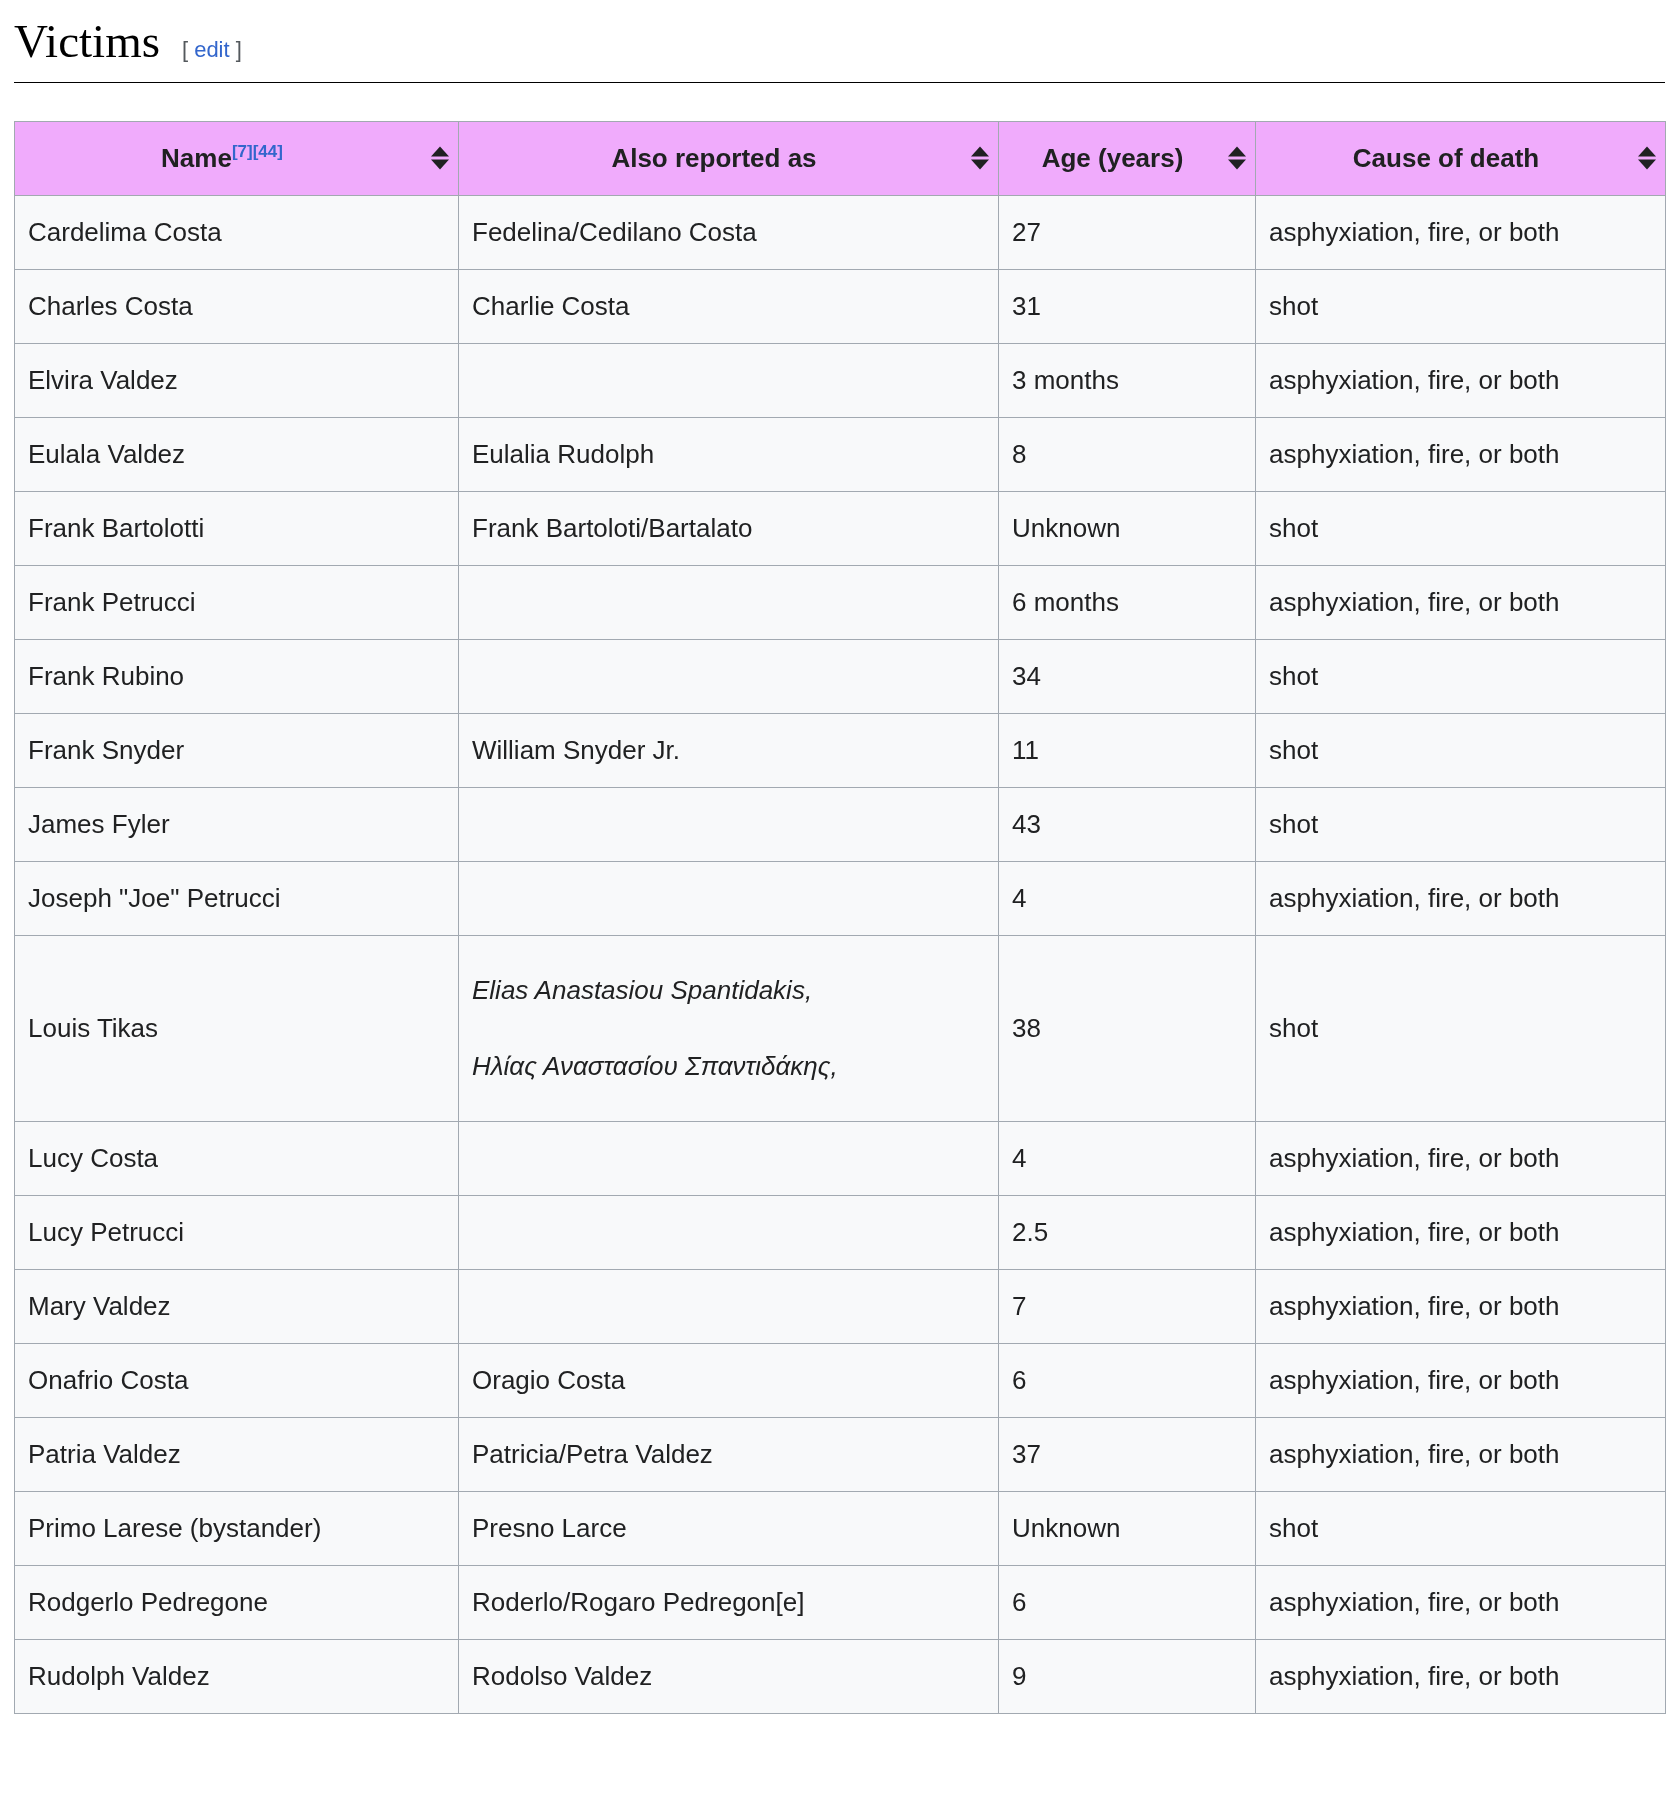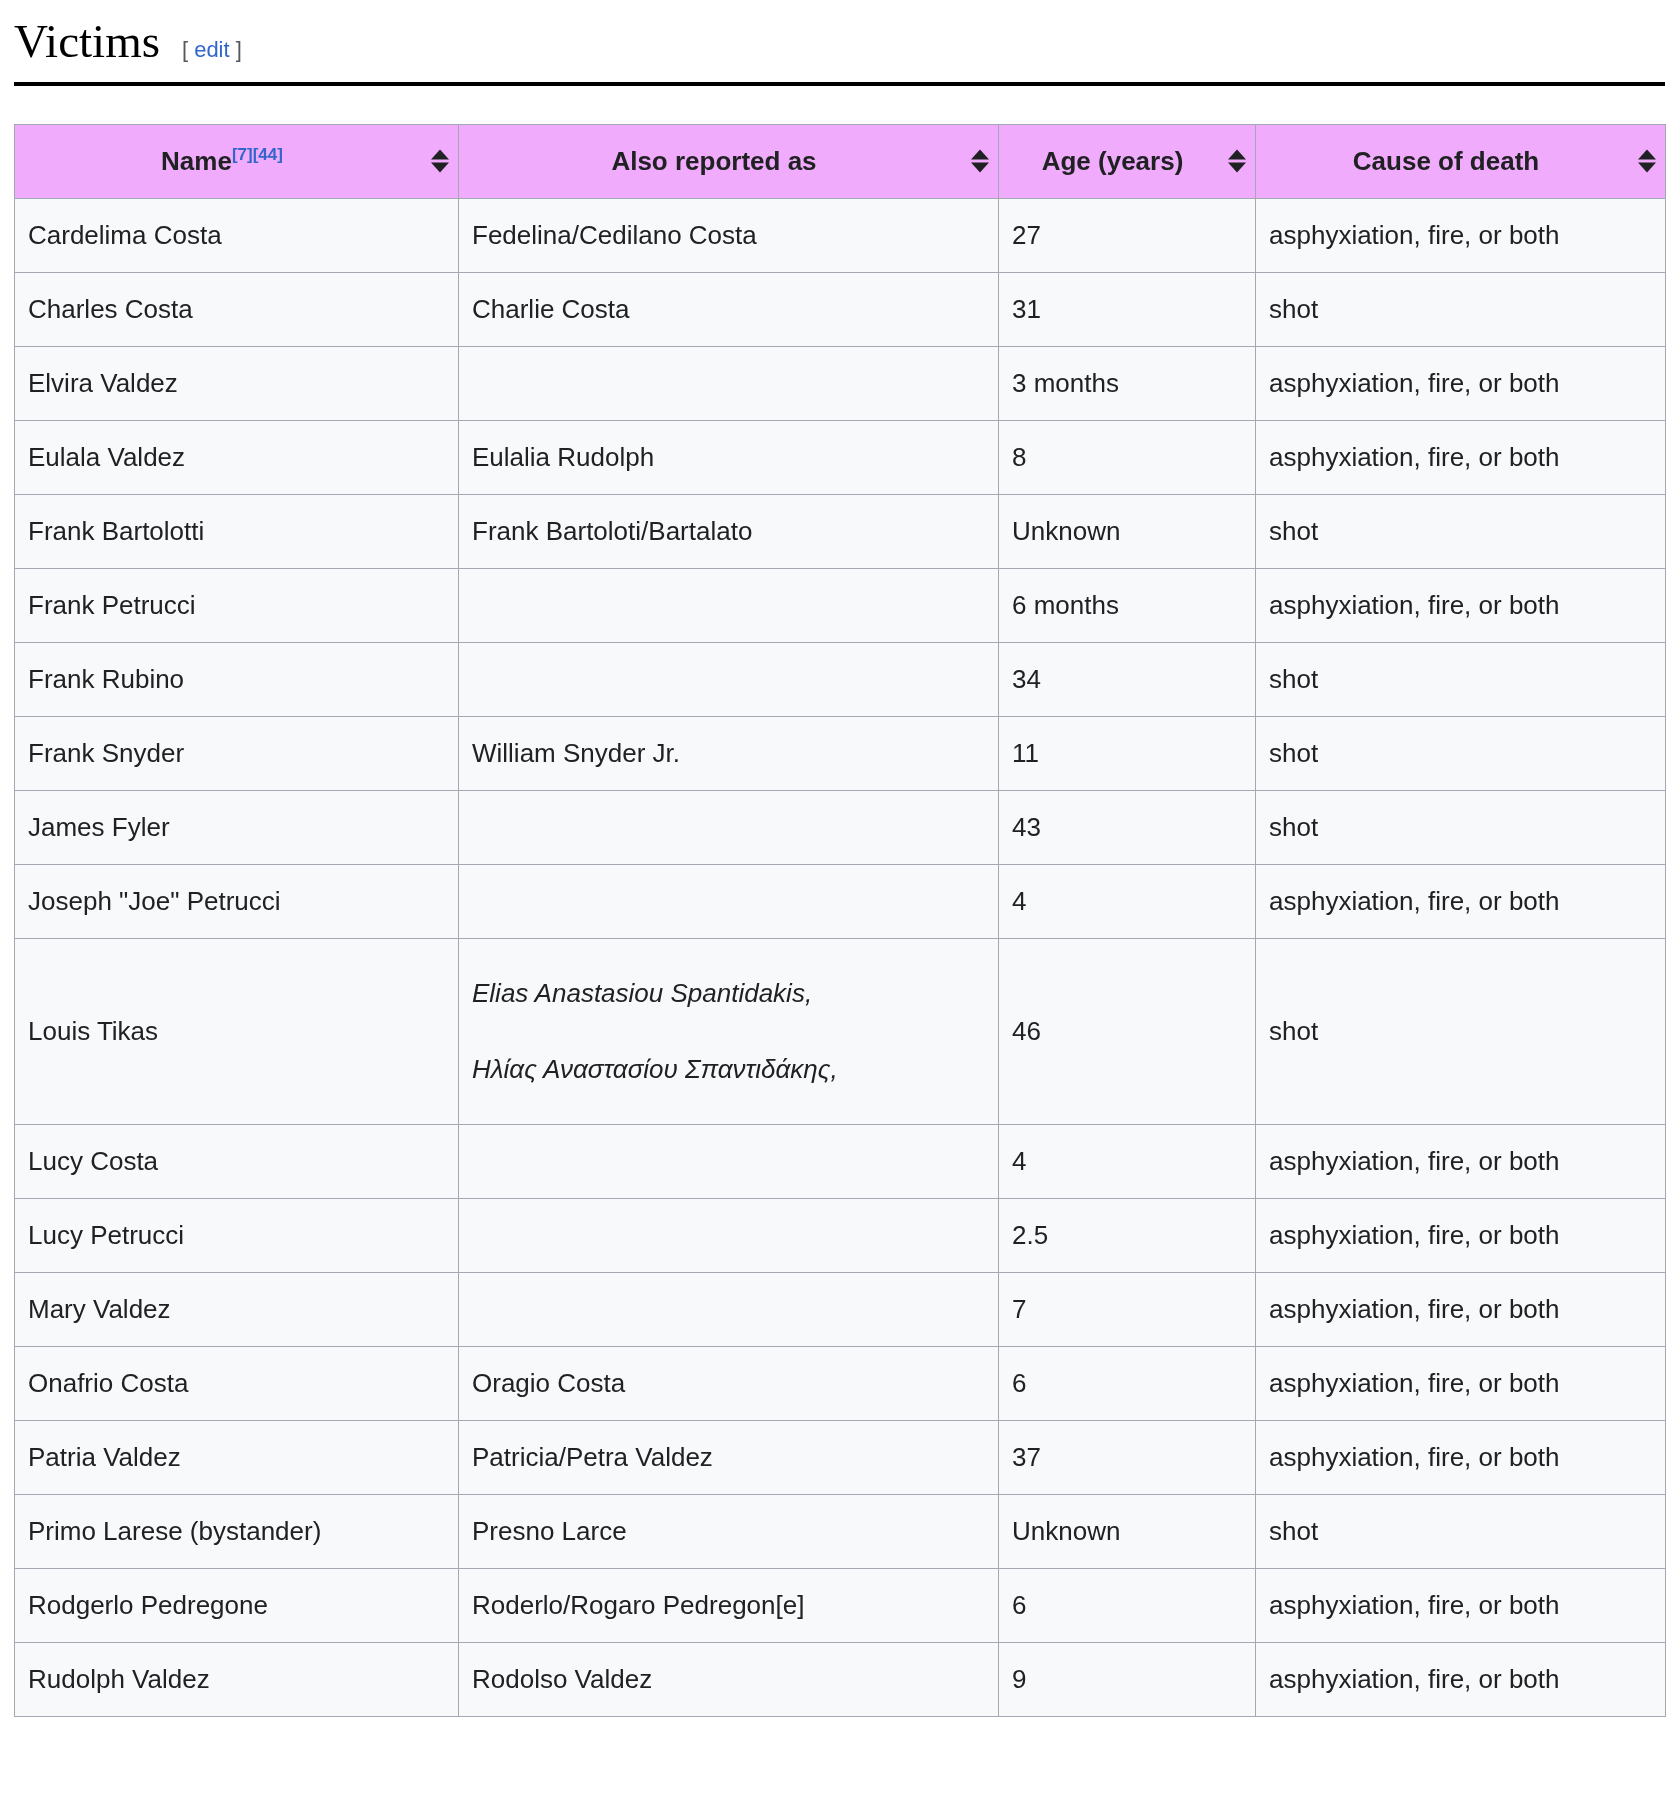--- a/index.html
+++ b/index.html
@@ -6,21 +6,21 @@
   body{
     width:1679px;
     min-height:1803px;
     background:#ffffff;
     font-family:"Liberation Sans","DejaVu Sans",sans-serif;
     color:#202122;
   }
   .heading{
     margin:0 14px;
     padding:16px 0 14px 0;
-    border-bottom:4px solid #000000;
+    border-bottom:1px solid #000000;
     font-family:"Liberation Serif","DejaVu Serif",serif;
     font-size:47px;
     font-weight:400;
     color:#000000;
     line-height:1.1;
   }
   .editsection{
     font-family:"Liberation Sans","DejaVu Sans",sans-serif;
     font-size:22px;
     font-weight:400;
@@ -174,21 +174,21 @@
         <td></td>
         <td>4</td>
         <td>asphyxiation, fire, or both</td>
       </tr>
       <tr class="tall">
         <td>Louis Tikas</td>
         <td>
           <div class="p-line italic">Elias Anastasiou Spantidakis,</div>
           <div class="p-line italic">Ηλίας Αναστασίου Σπαντιδάκης,</div>
         </td>
-        <td>46</td>
+        <td>38</td>
         <td>shot</td>
       </tr>
       <tr>
         <td>Lucy Costa</td>
         <td></td>
         <td>4</td>
         <td>asphyxiation, fire, or both</td>
       </tr>
       <tr>
         <td>Lucy Petrucci</td>

